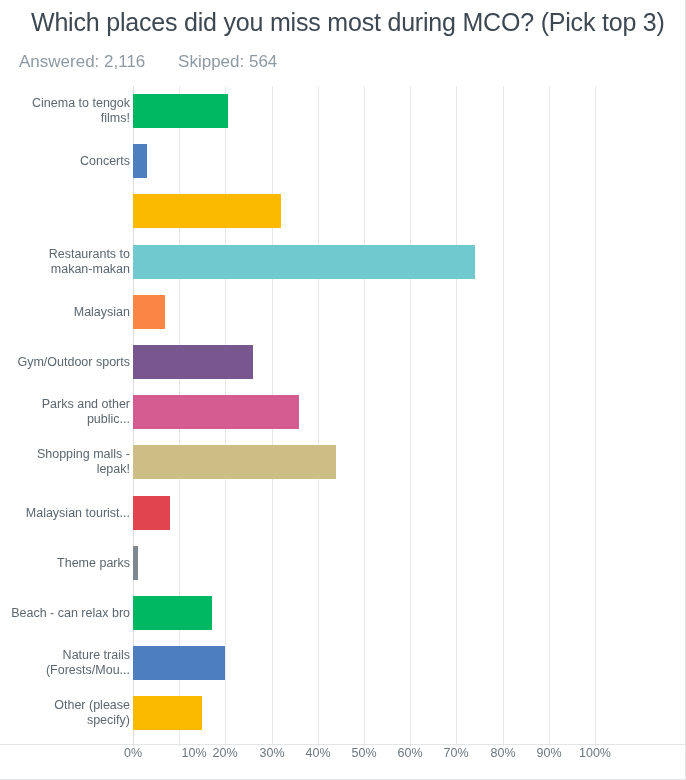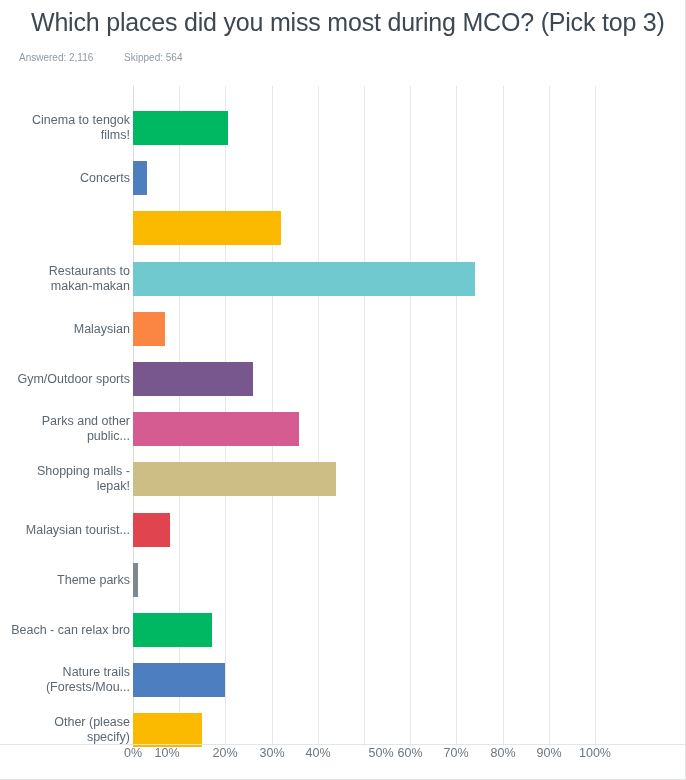--- a/index.html
+++ b/index.html
@@ -30,21 +30,21 @@
     font-size: 25px;
     font-weight: 400;
     color: #3d4852;
     letter-spacing: -0.2px;
     white-space: nowrap;
   }
   #stats-row {
     position: absolute;
     left: 19px;
     top: 52px;
-    font-size: 10px;
+    font-size: 17px;
     color: #8e9aa3;
   }
   #stats-row .stat {
     display: inline-block;
   }
   #stats-row .stat-skipped {
     margin-left: 28px;
   }
 
   
@@ -65,21 +65,21 @@
     top: 0;
     width: 1px;
     height: 660px;
     background: #e8e8e8;
   }
   .gridline.axis0 {
     background: #dcdcdc;
   }
   .rows {
     position: absolute;
-    left: 0; top: 17px;
+    left: 0; top: 0;
     width: 686px;
   }
   .row {
     position: relative;
     height: 50.2px;
   }
   .row-label {
     position: absolute;
     right: 556px;
     width: 120px;
@@ -200,25 +200,25 @@
         <div class="row">
           <div class="row-label">Other (please specify)</div>
           <div class="bar" title="Other (please specify): 15%" style="width: 69px; background: rgb(251, 186, 0);"></div>
         </div>
       </div>
   </div>
 
   <div id="baseline"></div>
   <div id="xaxis">
       <div class="tick-label" style="left: 133px;">0%</div>
-      <div class="tick-label" style="left: 167px; text-align: center;">10%</div>
+      <div class="tick-label" style="left: 194px; text-align: center;">10%</div>
       <div class="tick-label" style="left: 225px;">20%</div>
       <div class="tick-label" style="left: 272px;">30%</div>
       <div class="tick-label" style="left: 318px;">40%</div>
-      <div class="tick-label" style="left: 364px; margin-left: 17px;">50%</div>
+      <div class="tick-label" style="left: 364px;">50%</div>
       <div class="tick-label" style="left: 410px;">60%</div>
       <div class="tick-label" style="left: 456px;">70%</div>
       <div class="tick-label" style="left: 503px;">80%</div>
       <div class="tick-label" style="left: 549px;">90%</div>
       <div class="tick-label" style="left: 595px;">100%</div>
     </div>
 
 </div>
 
 </body></html>

